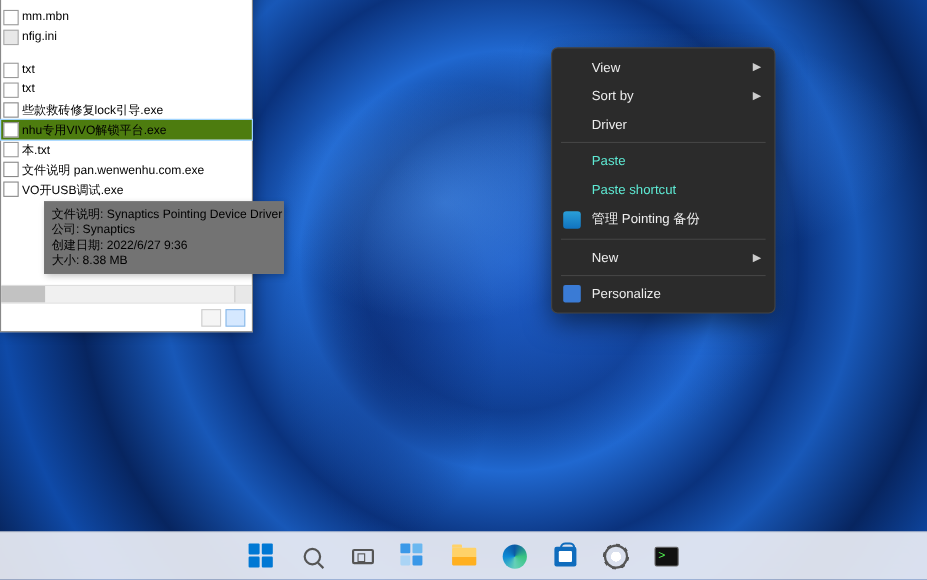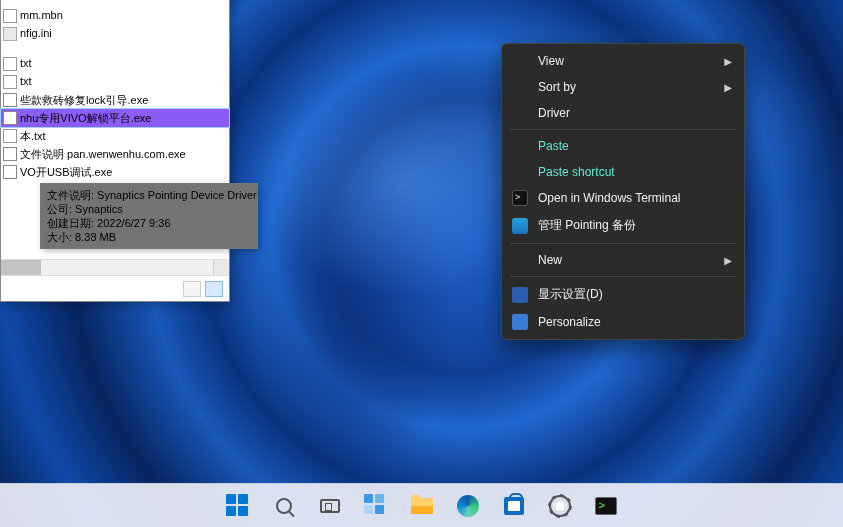--- a/index.html
+++ b/index.html
@@ -19,21 +19,21 @@
         radial-gradient(ellipse 400px 180px at 70% 25%, rgba(60,130,230,.5) 0%, transparent 60%);
     }
     
     
     .explorer {
       position: absolute; top: -20px; left: 0; width: 230px; height: 322px;
       background: #fff; border: 1px solid #888; box-shadow: 2px 2px 10px rgba(0,0,0,.3);
     }
     .file-list { padding-top: 26px; font-size: 11px; color: #000; }
     .file-row { padding: 2px 4px 2px 2px; white-space: nowrap; overflow: hidden; display: flex; align-items: flex-start; gap: 3px; height: 18px; }
-    .file-row.selected { background: #8b5cf6; outline: 1px solid #99d1ff; }
+    .file-row.selected { background: #4d7c0f; outline: 1px solid #99d1ff; }
     .file-icon { width: 14px; height: 14px; display: inline-flex; align-items: center; justify-content: center; font-size: 10px; }
     .file-icon.exe { background: #fff; border: 1px solid #888; }
     .file-icon.txt { background: #fff; border: 1px solid #999; }
     .file-icon.mbn { background: #fff; border: 1px solid #999; }
     .file-icon.ini { background: #e8e8e8; border: 1px solid #aaa; }
     .explorer-footer { position: absolute; bottom: 0; left: 0; right: 0; height: 26px; border-top: 1px solid #ddd; display: flex; align-items: center; padding: 0 6px; gap: 4px; }
     .view-btn { width: 18px; height: 16px; border: 1px solid #ccc; background: #f5f5f5; }
     .view-btn.active { background: #d5e8ff; border-color: #8ab9e8; }
     .hscroll { position: absolute; bottom: 26px; left: 0; right: 0; height: 16px; background: #f0f0f0; border-top: 1px solid #ddd; display: flex; }
     .hscroll-thumb { background: #c2c2c2; width: 40px; height: 100%; }
@@ -44,21 +44,21 @@
       position: absolute; top: 183px; left: 40px; width: 218px;
       background: #737373; border: 1px solid #767676; padding: 4px 6px;
       font-size: 11px; line-height: 14px; color: #000;
       box-shadow: 2px 2px 6px rgba(0,0,0,.25);
       z-index: 5;
     }
     .tooltip div { white-space: nowrap; }
     
     
     .ctx {
-      position: absolute; top: 43px; left: 501px; width: 244px;
+      position: absolute; top: 43px; left: 501px; width: 204px;
       background: #2b2b2b; border: 1px solid #444; border-radius: 6px;
       padding: 4px 0; font-size: 12px; color: #eee;
       box-shadow: 0 8px 24px rgba(0,0,0,.5);
       z-index: 10;
     }
     .ctx-item { padding: 6px 28px 6px 36px; position: relative; display: flex; align-items: center; }
     .ctx-item.disabled { color: #5eead4; }
     .ctx-sep { height: 1px; background: #444; margin: 3px 8px; }
     .ctx-arrow { position: absolute; right: 12px; font-size: 10px; color: #ccc; }
     .ctx-icon { position: absolute; left: 10px; width: 16px; height: 16px; display: inline-flex; align-items: center; justify-content: center; }
@@ -177,38 +177,30 @@
       <span>Driver</span>
     </div>
   <div class="ctx-sep"></div>
   <div class="ctx-item disabled">
       <span>Paste</span>
     </div>
   <div class="ctx-item disabled">
       <span>Paste shortcut</span>
     </div>
   <div class="ctx-item">
-      <span class="ctx-icon terminal"></span>
-      <span>Open in Windows Terminal</span>
-    </div>
-  <div class="ctx-item">
       <span class="ctx-icon onedrive"></span>
       <span>管理 Pointing 备份</span>
     </div>
   <div class="ctx-sep"></div>
   <div class="ctx-item">
       <span>New</span>
       <span class="ctx-arrow">▶</span>
     </div>
   <div class="ctx-sep"></div>
   <div class="ctx-item">
-      <span class="ctx-icon display"></span>
-      <span>显示设置(D)</span>
-    </div>
-  <div class="ctx-item">
       <span class="ctx-icon personalize"></span>
       <span>Personalize</span>
     </div>
 </div>
 
 <div class="taskbar">
   <div class="tb-btn">
       <span class="tb-icon icon-start">
         <span></span>
         <span></span>

